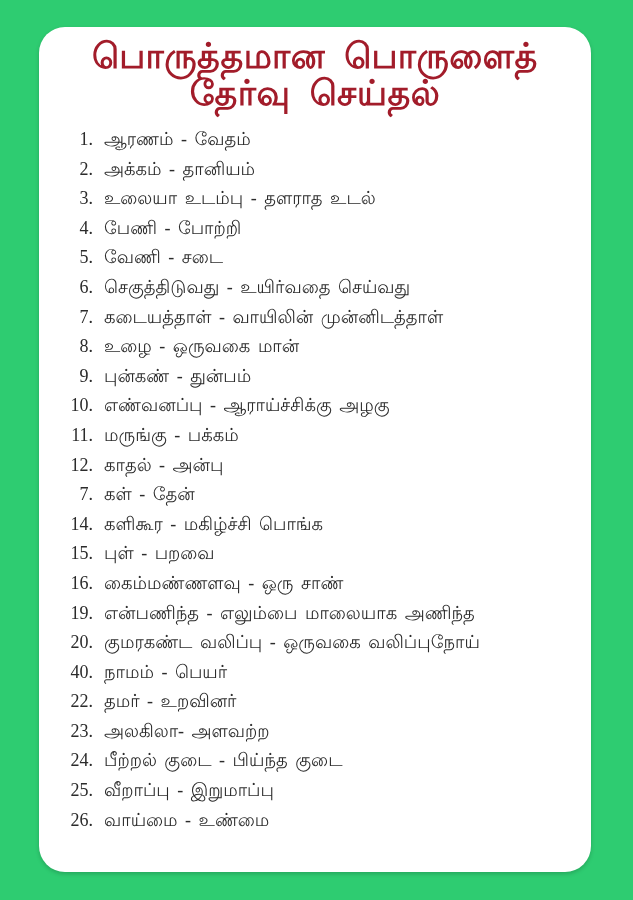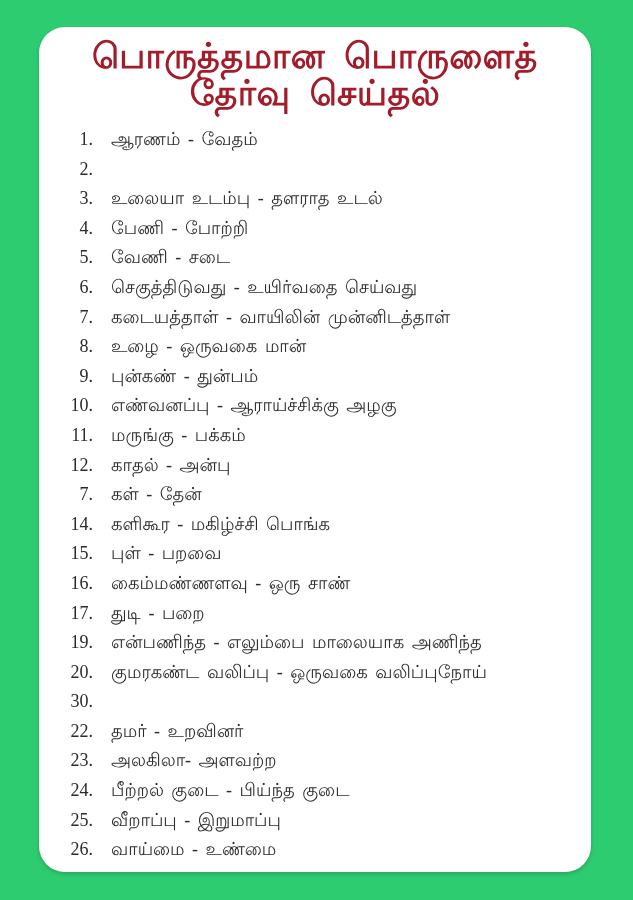--- a/index.html
+++ b/index.html
@@ -44,40 +44,41 @@
     line-height: 29.6px;
     font-size: 18px;
     color: var(--text, #2b2b2b);
   }
   ol.word-list .num {
     flex: none;
     width: 54px;
     text-align: right;
   }
   ol.word-list .txt {
-    margin-left: 18px;
+    margin-left: 11px;
     word-spacing: 3px;
     font-family: Liberation Serif, serif;
   }
 </style>
 </head>
 <body>
 
 <div class="card">
   <h1 class="title">
     <span>பொருத்தமான பொருளைத்</span><br>
     <span>தேர்வு செய்தல்</span>
   </h1>
   <ol class="word-list">
       <li>
         <span class="num">1.</span>
         <span class="txt">ஆரணம் - வேதம்</span>
       </li>
       <li>
         <span class="num">2.</span>
+        <span class="txt">அக்கம் - தானியம்</span>
       </li>
       <li>
         <span class="num">3.</span>
         <span class="txt">உலையா உடம்பு - தளராத உடல்</span>
       </li>
       <li>
         <span class="num">4.</span>
         <span class="txt">பேணி - போற்றி</span>
       </li>
       <li>
@@ -122,33 +123,30 @@
       </li>
       <li>
         <span class="num">15.</span>
         <span class="txt">புள் - பறவை</span>
       </li>
       <li>
         <span class="num">16.</span>
         <span class="txt">கைம்மண்ணளவு - ஒரு சாண்</span>
       </li>
       <li>
-        <span class="num">17.</span>
-        <span class="txt">துடி - பறை</span>
-      </li>
-      <li>
         <span class="num">19.</span>
         <span class="txt">என்பணிந்த - எலும்பை மாலையாக அணிந்த</span>
       </li>
       <li>
         <span class="num">20.</span>
         <span class="txt">குமரகண்ட வலிப்பு - ஒருவகை வலிப்புநோய்</span>
       </li>
       <li>
-        <span class="num">30.</span>
+        <span class="num">40.</span>
+        <span class="txt">நாமம் - பெயர்</span>
       </li>
       <li>
         <span class="num">22.</span>
         <span class="txt">தமர் - உறவினர்</span>
       </li>
       <li>
         <span class="num">23.</span>
         <span class="txt">அலகிலா- அளவற்ற</span>
       </li>
       <li>

